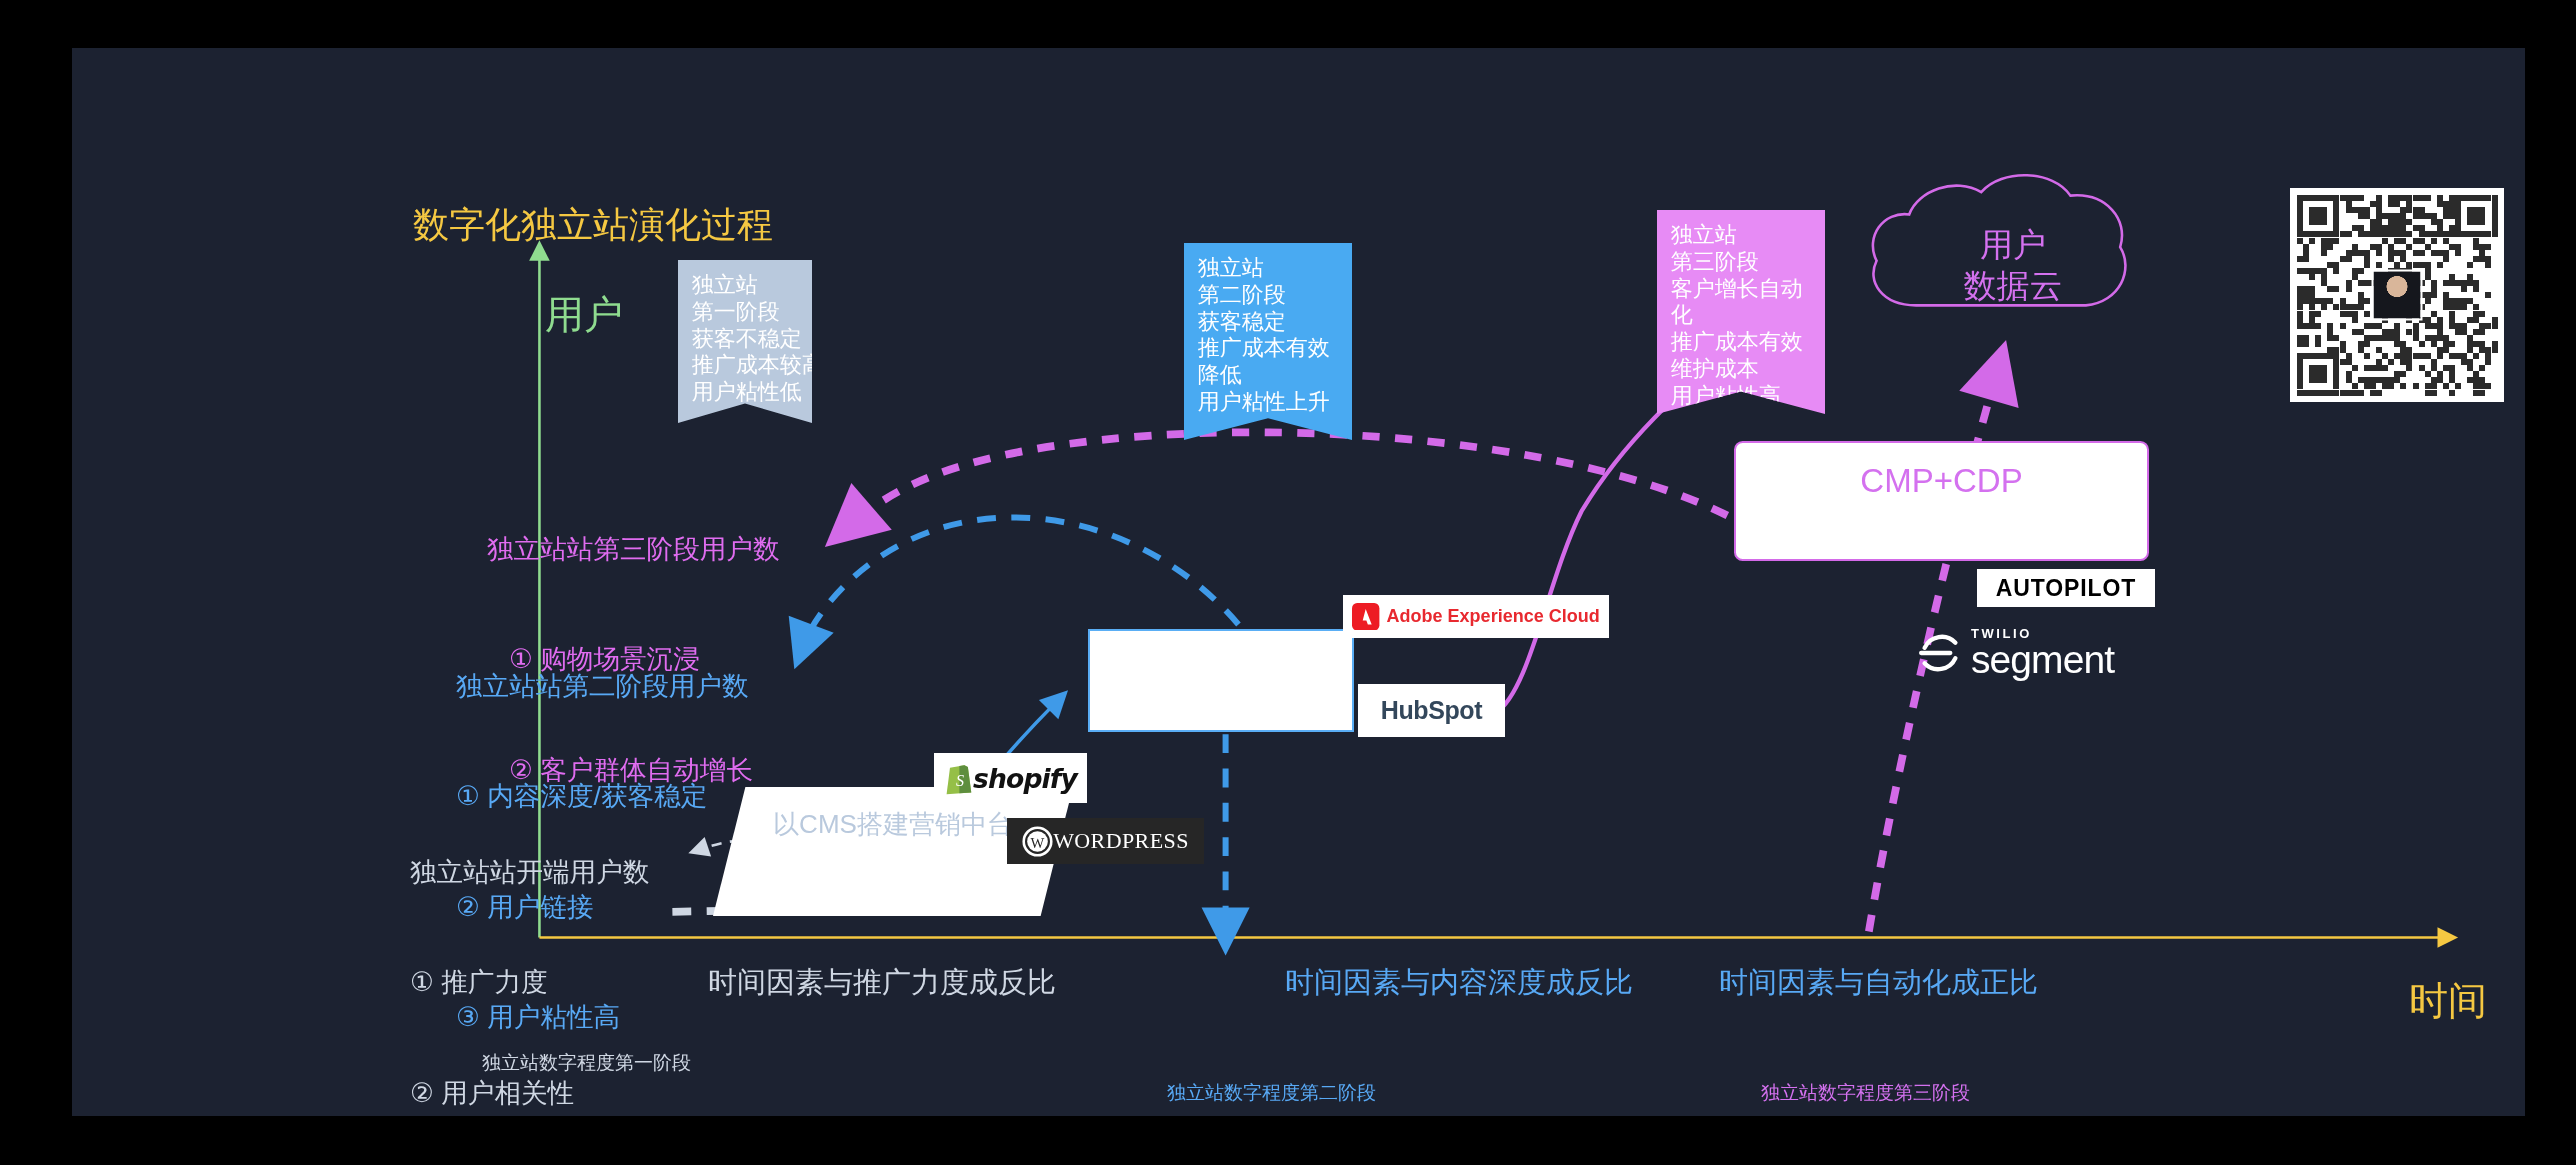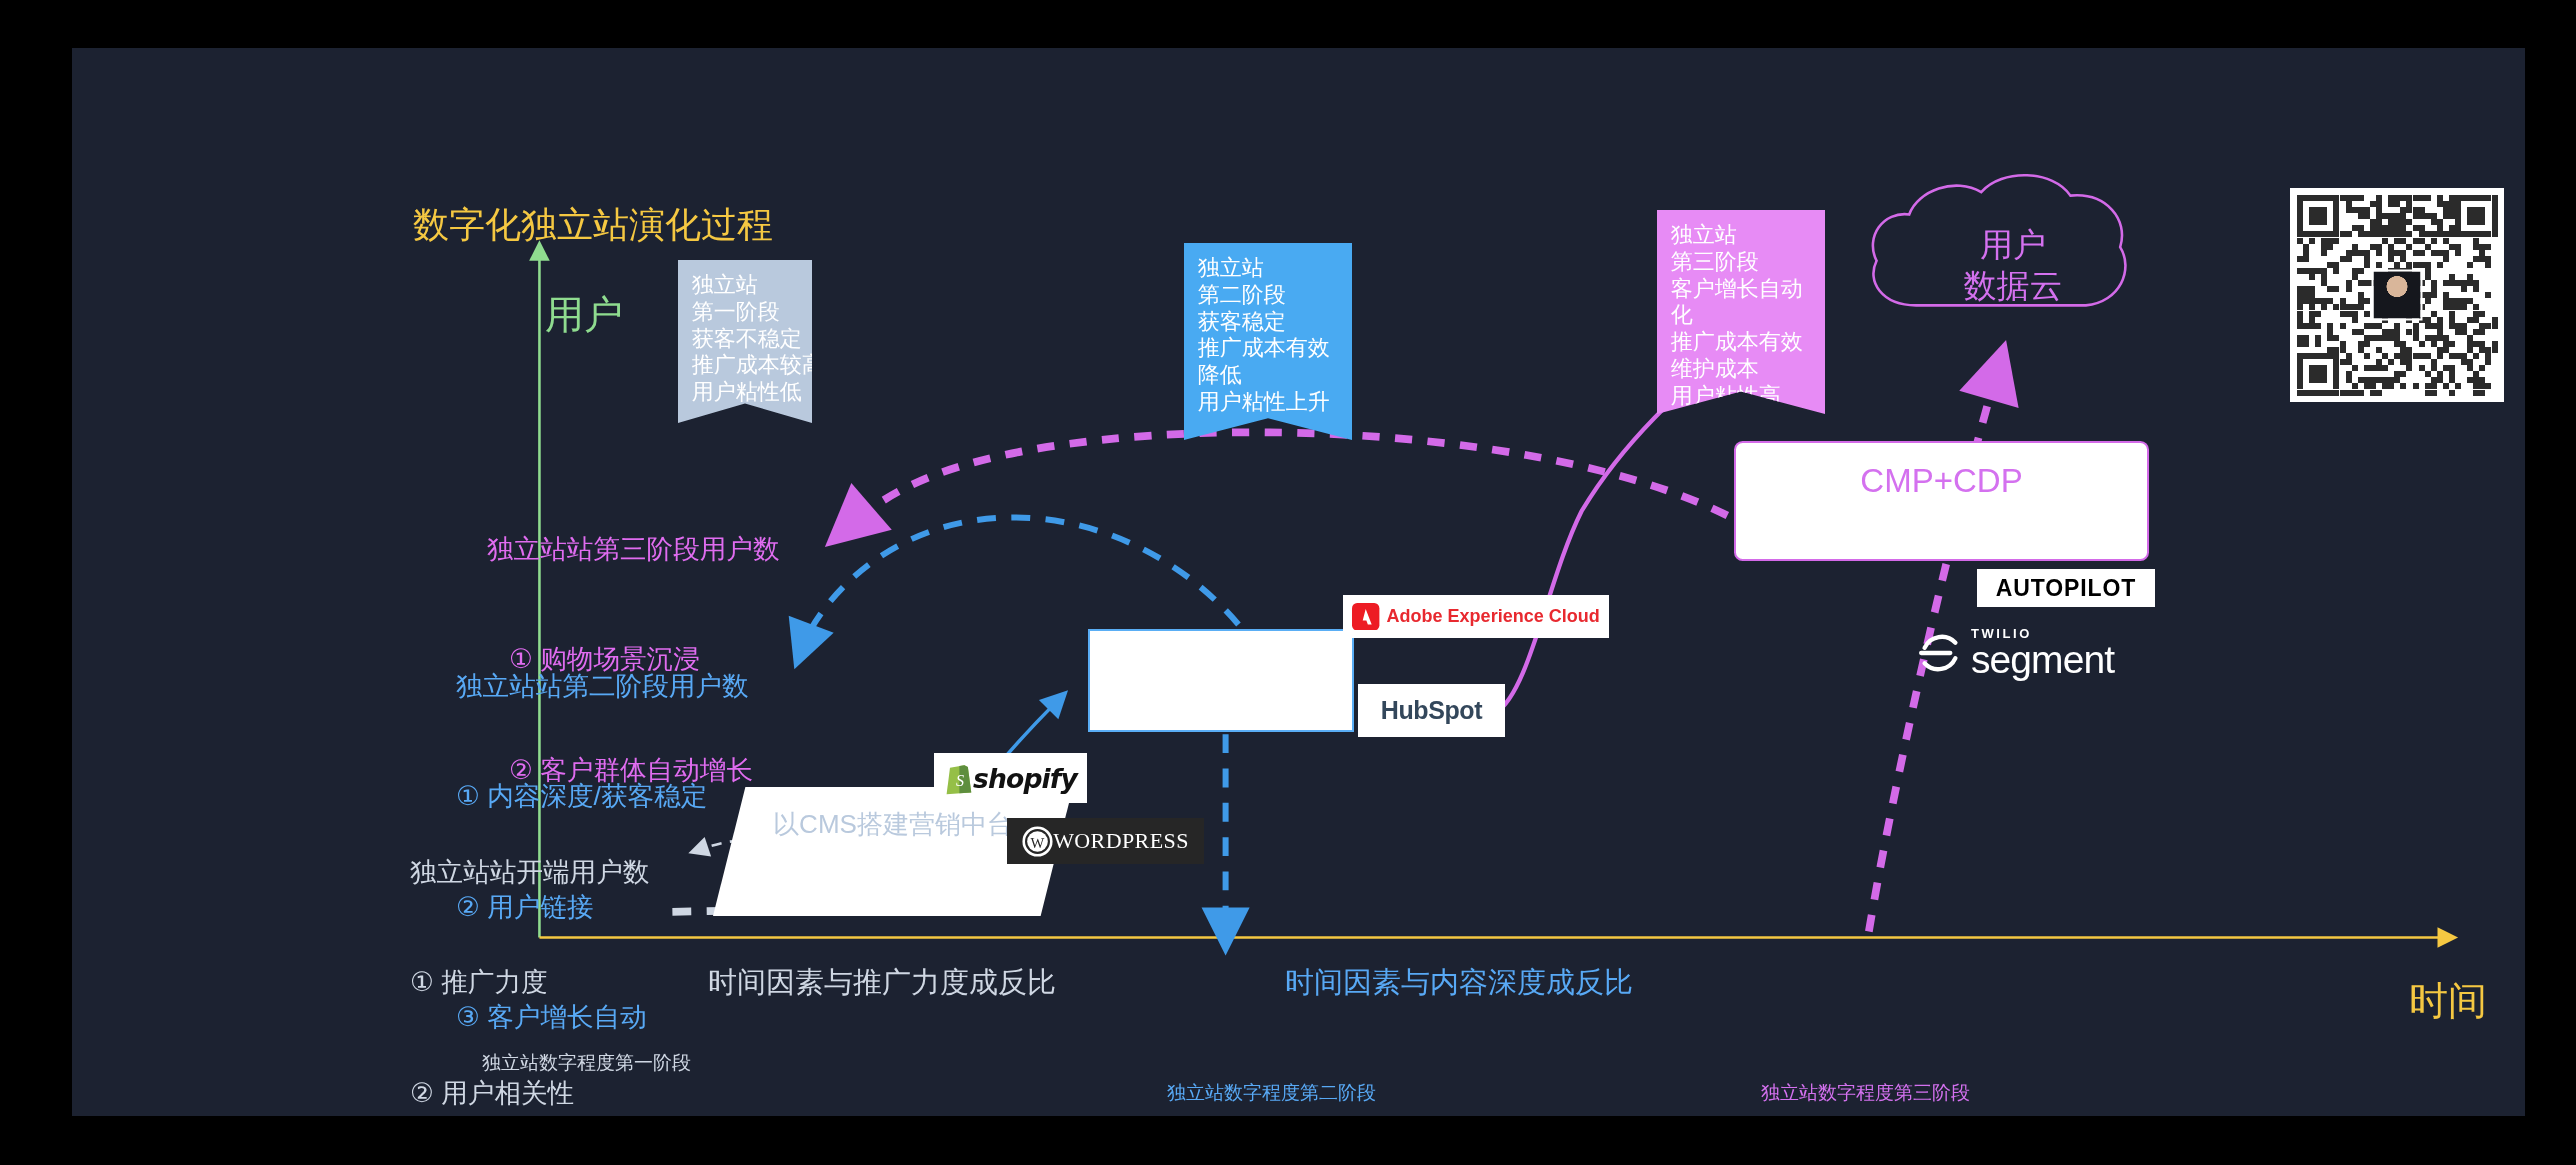--- a/index.html
+++ b/index.html
@@ -171,21 +171,21 @@
   <div class="abs lst" id="list3">
     <div>独立站站第三阶段用户数</div>
     <div class="sub">① 购物场景沉浸</div>
     <div class="sub">② 客户群体自动增长</div>
   </div>
 
   <div class="abs lst" id="list2">
     <div>独立站站第二阶段用户数</div>
     <div class="sub">① 内容深度/获客稳定</div>
     <div class="sub">② 用户链接</div>
-    <div class="sub">③ 客户增长自动</div>
+    <div class="sub">③ 用户粘性高</div>
   </div>
 
   <div class="abs lst" id="list1">
     <div>独立站站开端用户数</div>
     <div>① 推广力度</div>
     <div>② 用户相关性</div>
     
   </div>
 
   <div class="abs" id="start-box"></div>
@@ -246,20 +246,21 @@
       <line x1="6" y1="28" x2="40" y2="28" stroke="#fff" stroke-width="5" stroke-linecap="round"></line>
     </svg>
     <span style="display:flex;flex-direction:column;line-height:1;">
       <span class="seg-small">TWILIO</span>
       <span class="seg-big">segment</span>
     </span>
   </div>
 
   <div class="abs relcap" id="rel2">时间因素与内容深度成反比</div>
   <div class="abs relcap" id="rel1">时间因素与推广力度成反比</div>
+  <div class="abs relcap" id="rel3">时间因素与自动化成正比</div>
 
   <div class="abs foot" id="foot1">
     <div>独立站数字程度第一阶段</div>
     
     
     
     
   </div>
 
   <div class="abs foot" id="foot2">

